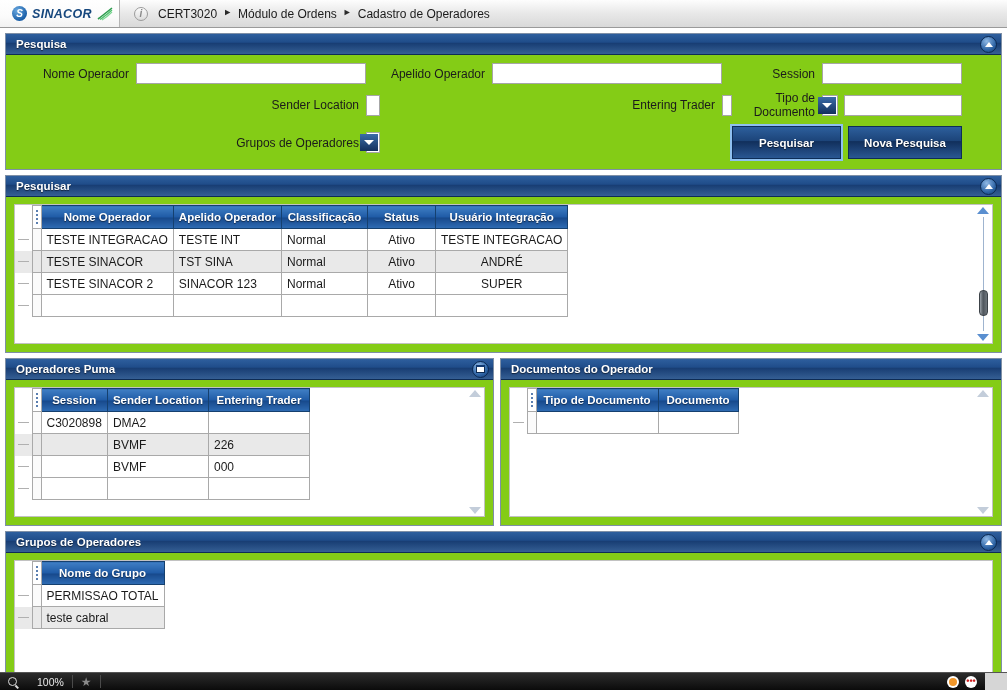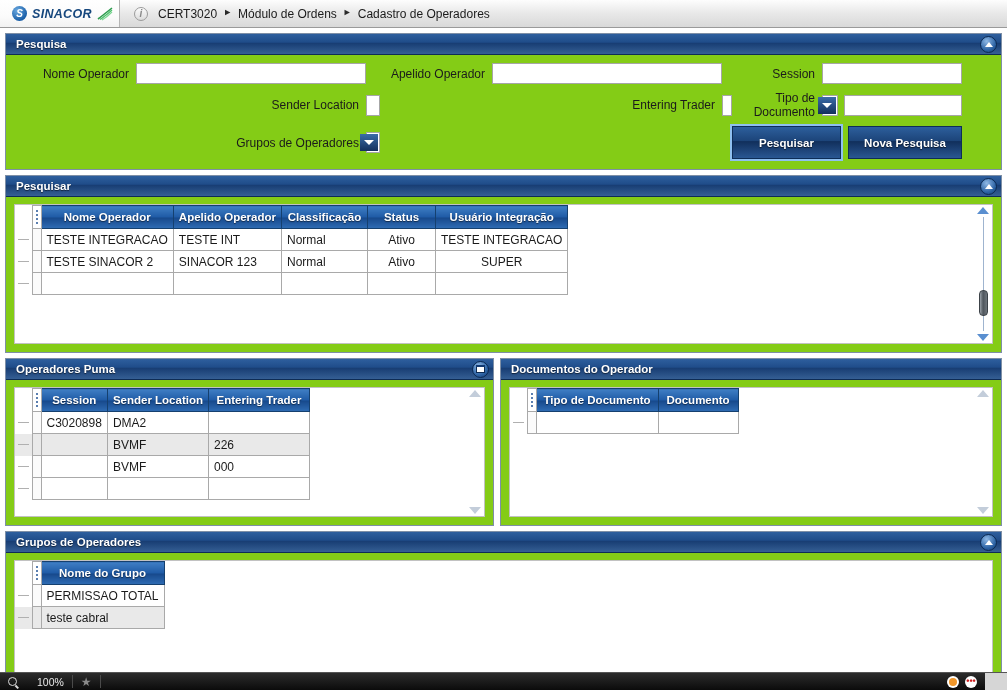--- a/index.html
+++ b/index.html
@@ -369,20 +369,31 @@
               <td class="rowhdr">
                     <div class="rowhdr-dash"></div>
                   </td>
               <td class="gripcol"></td>
               <td>TESTE INTEGRACAO</td>
               <td>TESTE INT</td>
               <td>Normal</td>
               <td class="c">Ativo</td>
               <td class="c">TESTE INTEGRACAO</td>
             </tr>
+            <tr class="alt">
+              <td class="rowhdr">
+                    <div class="rowhdr-dash"></div>
+                  </td>
+              <td class="gripcol"></td>
+              <td>TESTE SINACOR</td>
+              <td>TST SINA</td>
+              <td>Normal</td>
+              <td class="c">Ativo</td>
+              <td class="c">ANDRÉ</td>
+            </tr>
             <tr>
               <td class="rowhdr">
                     <div class="rowhdr-dash"></div>
                   </td>
               <td class="gripcol"></td>
               <td>TESTE SINACOR 2</td>
               <td>SINACOR 123</td>
               <td>Normal</td>
               <td class="c">Ativo</td>
               <td class="c">SUPER</td>

